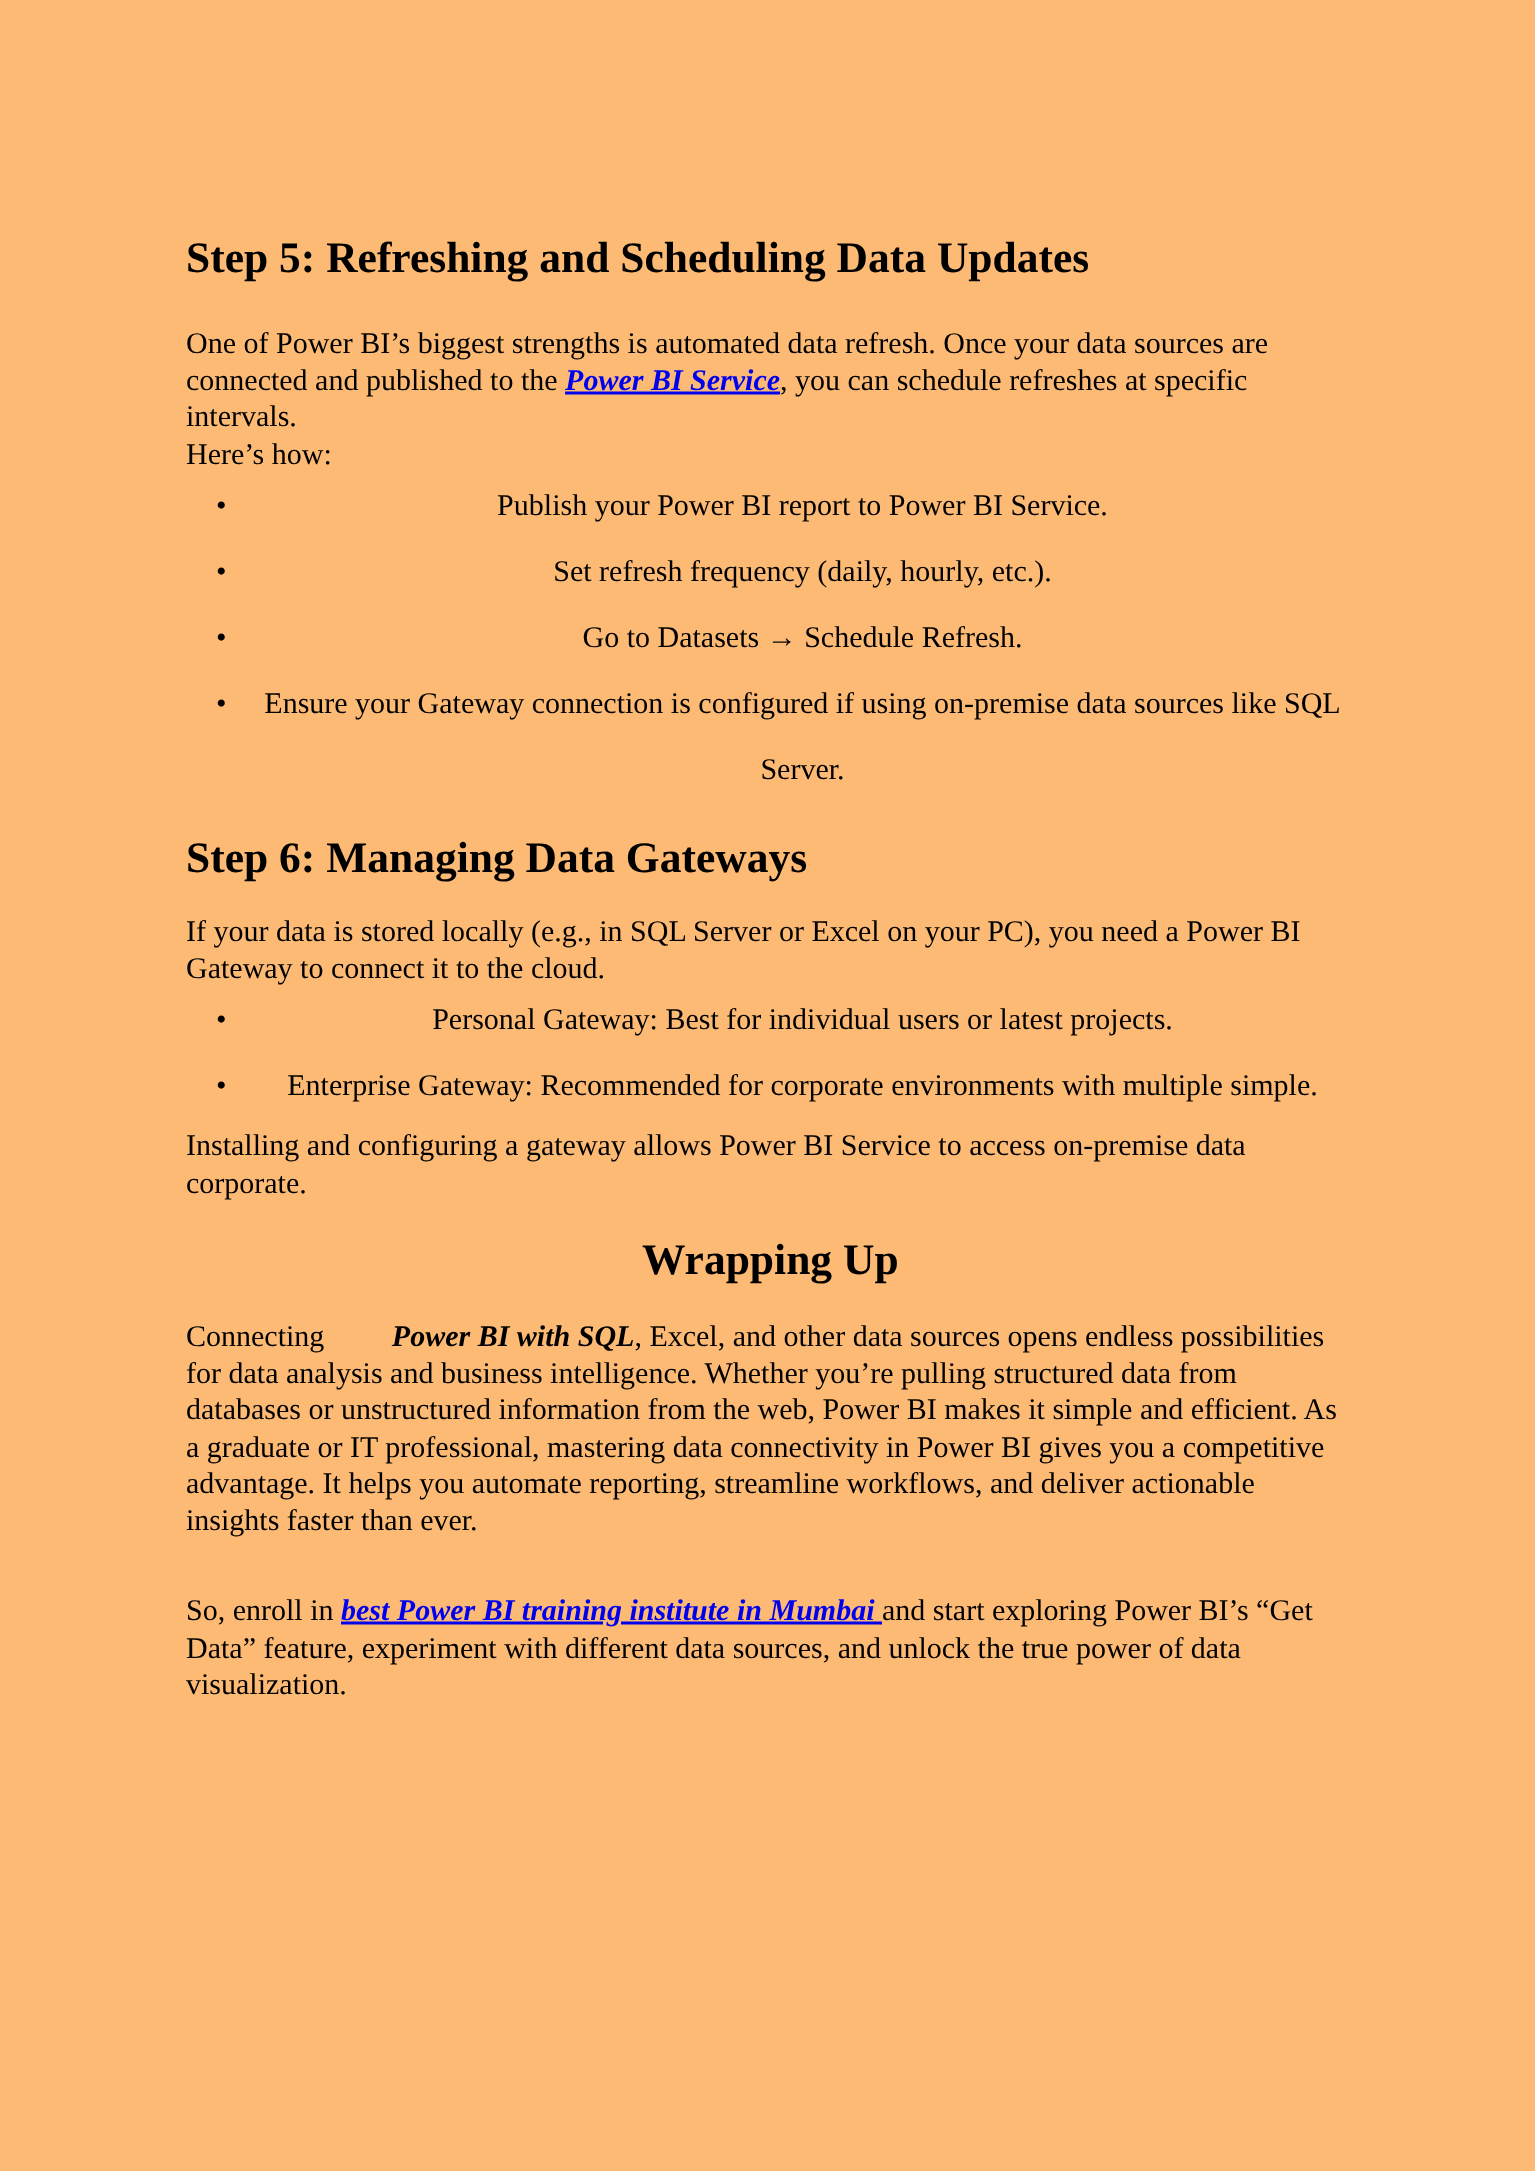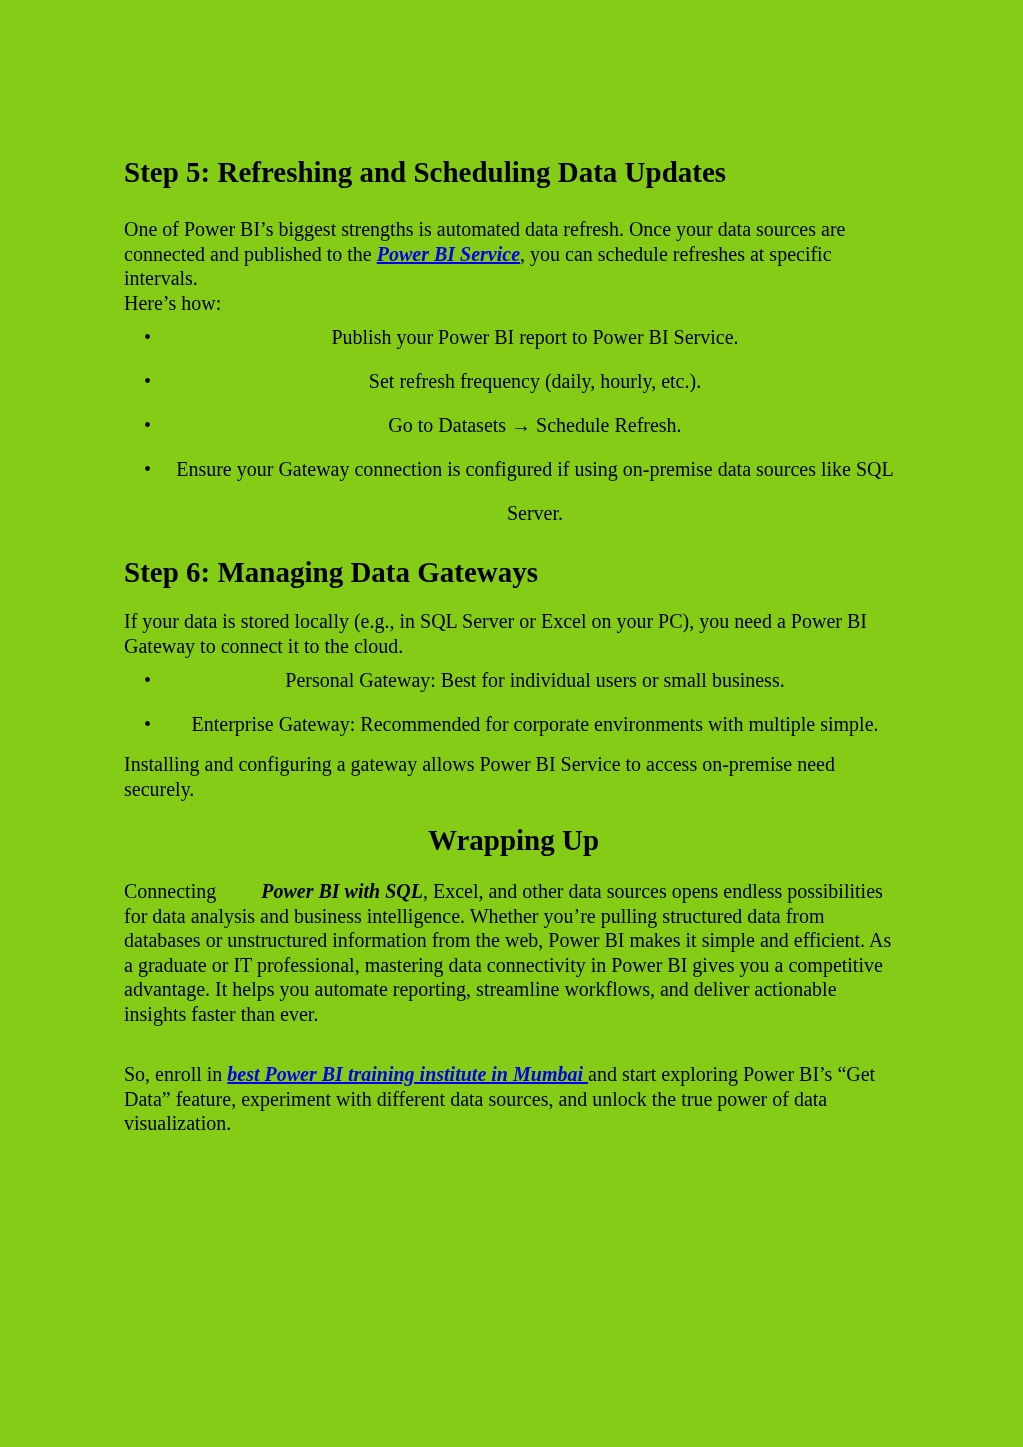--- a/index.html
+++ b/index.html
@@ -5,21 +5,21 @@
   html, body {
     margin: 0;
     padding: 0;
     background: #ffffff;
   }
   .page {
     position: relative;
     width: 1023px;
     height: 1447px;
     box-sizing: border-box;
-    background: #84cc16;
+    background: #fdba74;
     padding: 155px 120px 0 124px;
     font-family: "Liberation Serif", "DejaVu Serif", serif;
     font-size: 20px;
     line-height: 24.5px;
     color: #000000;
     overflow: hidden;
   }
   .doc-heading {
     font-family: "Liberation Serif", "DejaVu Serif", serif;
     font-size: 29px;
@@ -82,25 +82,25 @@
     <li>Go to Datasets → Schedule Refresh.</li>
     <li>Ensure your Gateway connection is configured if using on-premise data sources like SQL Server.</li>
   </ul>
 
 
   <h2 class="doc-heading h-step6">Step 6: Managing Data Gateways</h2>
 
   <p>If your data is stored locally (e.g., in SQL Server or Excel on your PC), you need a Power BI Gateway to connect it to the cloud.</p>
 
   <ul class="doc-list">
-    <li>Personal Gateway: Best for individual users or small business.</li>
+    <li>Personal Gateway: Best for individual users or latest projects.</li>
     <li>Enterprise Gateway: Recommended for corporate environments with multiple simple.</li>
   </ul>
 
-  <p class="para-after-gap">Installing and configuring a gateway allows Power BI Service to access on-premise need securely.</p>
+  <p class="para-after-gap">Installing and configuring a gateway allows Power BI Service to access on-premise data corporate.</p>
 
   <h2 class="doc-heading h-wrap">Wrapping Up</h2>
 
   <p>
     <span>Connecting </span><span class="bold-italic">Power BI with SQL</span><span>, Excel, and other data sources opens endless possibilities for data analysis and business intelligence. Whether you’re pulling structured data from databases or unstructured information from the web, Power BI makes it simple and efficient. As a graduate or IT professional, mastering data connectivity in Power BI gives you a competitive advantage. It helps you automate reporting, streamline workflows, and deliver actionable insights faster than ever.</span>
   </p>
 
   <p class="para-spaced">
     <span>So, enroll in </span><a href="#" class="doc-link">best Power BI training institute in Mumbai </a><span>and start exploring Power BI’s “Get Data” feature, experiment with different data sources, and unlock the true power of data visualization.</span>
   </p>

